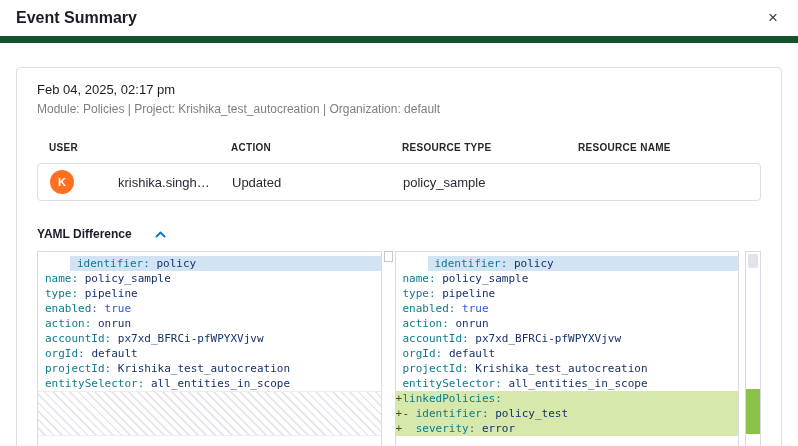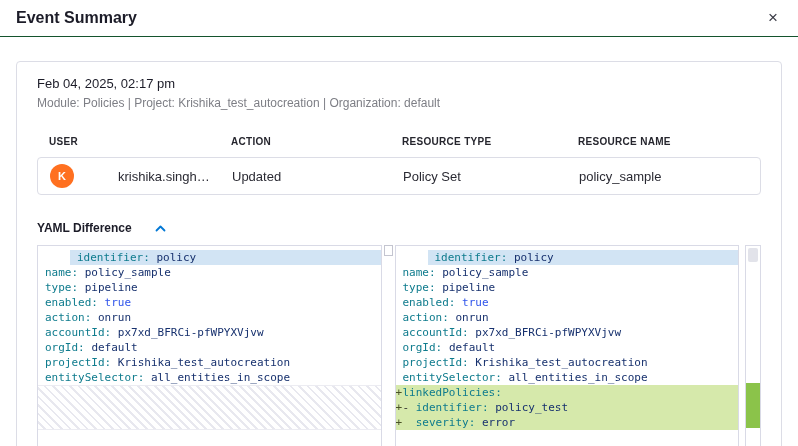--- a/index.html
+++ b/index.html
@@ -4,21 +4,21 @@
 <style>
   :root{
     --accent-blue:#0278d5; --avatar-orange:#ff7020; --added-bg:#d6e9ab;
     --minimap-green:#8bc34a; --key:#0e7b8d; --str:#17316e; --kw:#2f54eb;
     --sel-bg:#d2e4f4; --border:#d9dae6; --text:#1c1c28; --muted:#7d7e85;
   }
   *{box-sizing:border-box;margin:0;padding:0;}
   html,body{width:798px;height:446px;overflow:hidden;background:#fff;
     font-family:"Liberation Sans",sans-serif;color:var(--text);}
   .modal-header{display:flex;align-items:center;justify-content:space-between;
-    padding:7px 16px 8px;border-bottom:1px solid #14532d;}
+    padding:7px 16px 8px;border-bottom:7px solid #14532d;}
   .modal-title{font-size:16px;font-weight:700;}
   .close-btn{border:none;background:none;font-size:17px;color:#3a3b46;cursor:pointer;line-height:1;padding:2px 4px;}
   .modal-body{padding:24px 16px 0;}
   .card{border:1px solid #dcdde6;border-radius:4px;padding:14px 20px 20px;height:600px;background:#fff;}
   .event-time{font-size:13px;font-weight:400;}
   .event-meta{font-size:12px;color:var(--muted);margin-top:5px;}
   .grid{display:grid;grid-template-columns:182px 171px 176px 1fr;align-items:center;}
   .thead{margin-top:26px;padding:0 12px;font-size:10px;font-weight:700;letter-spacing:.3px;color:#26262e;}
   .row-card{margin-top:10px;border:1px solid #dcdde6;border-radius:4px;height:38px;padding:0 12px;font-size:13px;color:#2a2a33;}
   .user-cell{display:flex;align-items:center;gap:8px;min-width:0;padding-right:10px;}
@@ -64,21 +64,20 @@
       <span>RESOURCE TYPE</span>
       <span>RESOURCE NAME</span>
     </div>
 
     <div class="grid row-card">
       <div class="user-cell">
         <span class="avatar">K</span>
         <span class="email">krishika.singh@harne...</span>
       </div>
       <div>Updated</div>
-      <div>Policy Set</div>
       <div>policy_sample</div>
     </div>
 
     <div class="yaml-row">
       <span>YAML Difference</span>
       <span class="chevron">
         <svg width="11" height="7" viewBox="0 0 11 7" aria-hidden="true">
           <polyline points="1.5,5.5 5.5,1.5 9.5,5.5" fill="none" stroke="#0278d5" stroke-width="1.8" stroke-linecap="round" stroke-linejoin="round"></polyline>
         </svg>
       </span>

